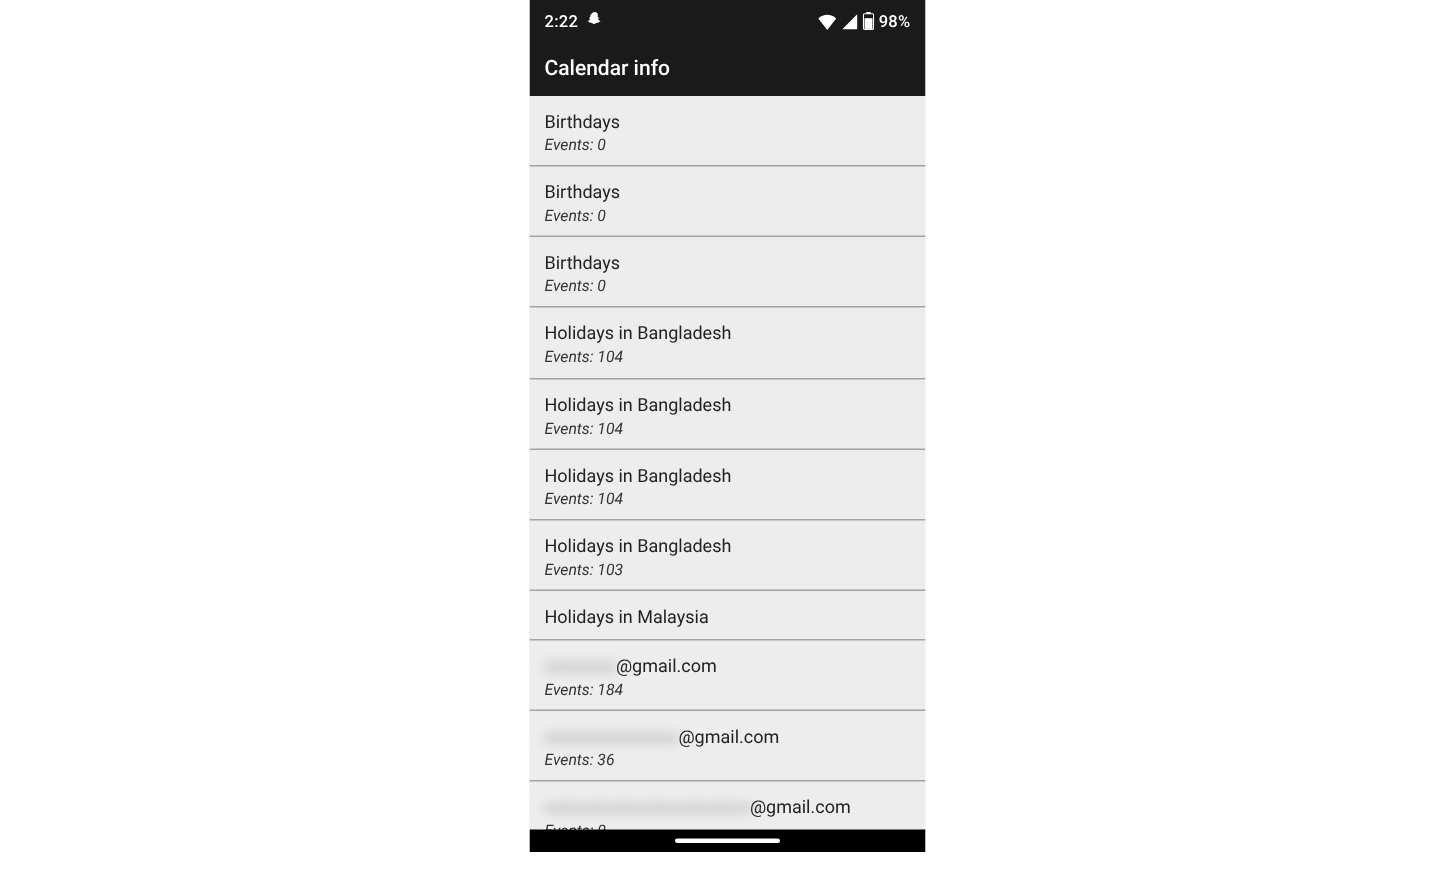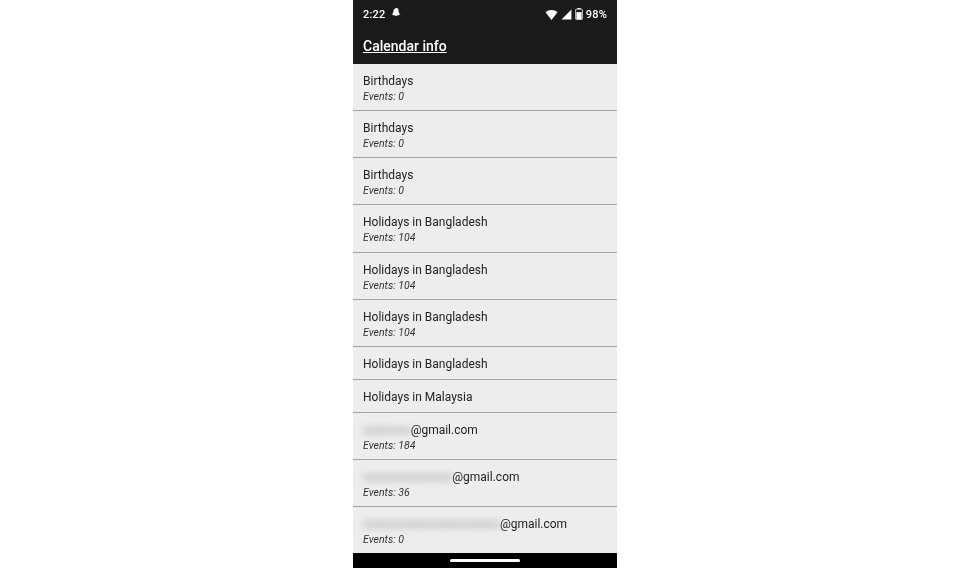--- a/index.html
+++ b/index.html
@@ -53,21 +53,20 @@
   }
   .appbar {
     height: 36px;
     background: #1a1a1a;
     color: #ffffff;
     display: flex;
     align-items: center;
     padding: 0 10px;
     font-size: 14px;
     font-weight: 500;
-    text-decoration: underline;
   }
   .list {
     background: #ededed;
   }
   .row {
     padding: 6px 10px 7px 10px;
     border-bottom: 1px solid #a3a3a3;
   }
   .row:last-child {
     border-bottom: none;
@@ -168,21 +167,21 @@
             <span>Holidays in Bangladesh</span>
           </div><div class="row-sub">Events: 104</div></div>
         <div class="row"><div class="row-title">
             <span>Holidays in Bangladesh</span>
           </div><div class="row-sub">Events: 104</div></div>
         <div class="row"><div class="row-title">
             <span>Holidays in Bangladesh</span>
           </div><div class="row-sub">Events: 104</div></div>
         <div class="row"><div class="row-title">
             <span>Holidays in Bangladesh</span>
-          </div></div>
+          </div><div class="row-sub">Events: 103</div></div>
         <div class="row"><div class="row-title">
             <span>Holidays in Malaysia</span>
           </div></div>
         <div class="row"><div class="row-title">
             <span class="blur">xxxxxxxx</span>
             <span>@gmail.com</span>
           </div><div class="row-sub">Events: 184</div></div>
         <div class="row"><div class="row-title">
             <span class="blur">xxxxxxxxxxxxxxx</span>
             <span>@gmail.com</span>

